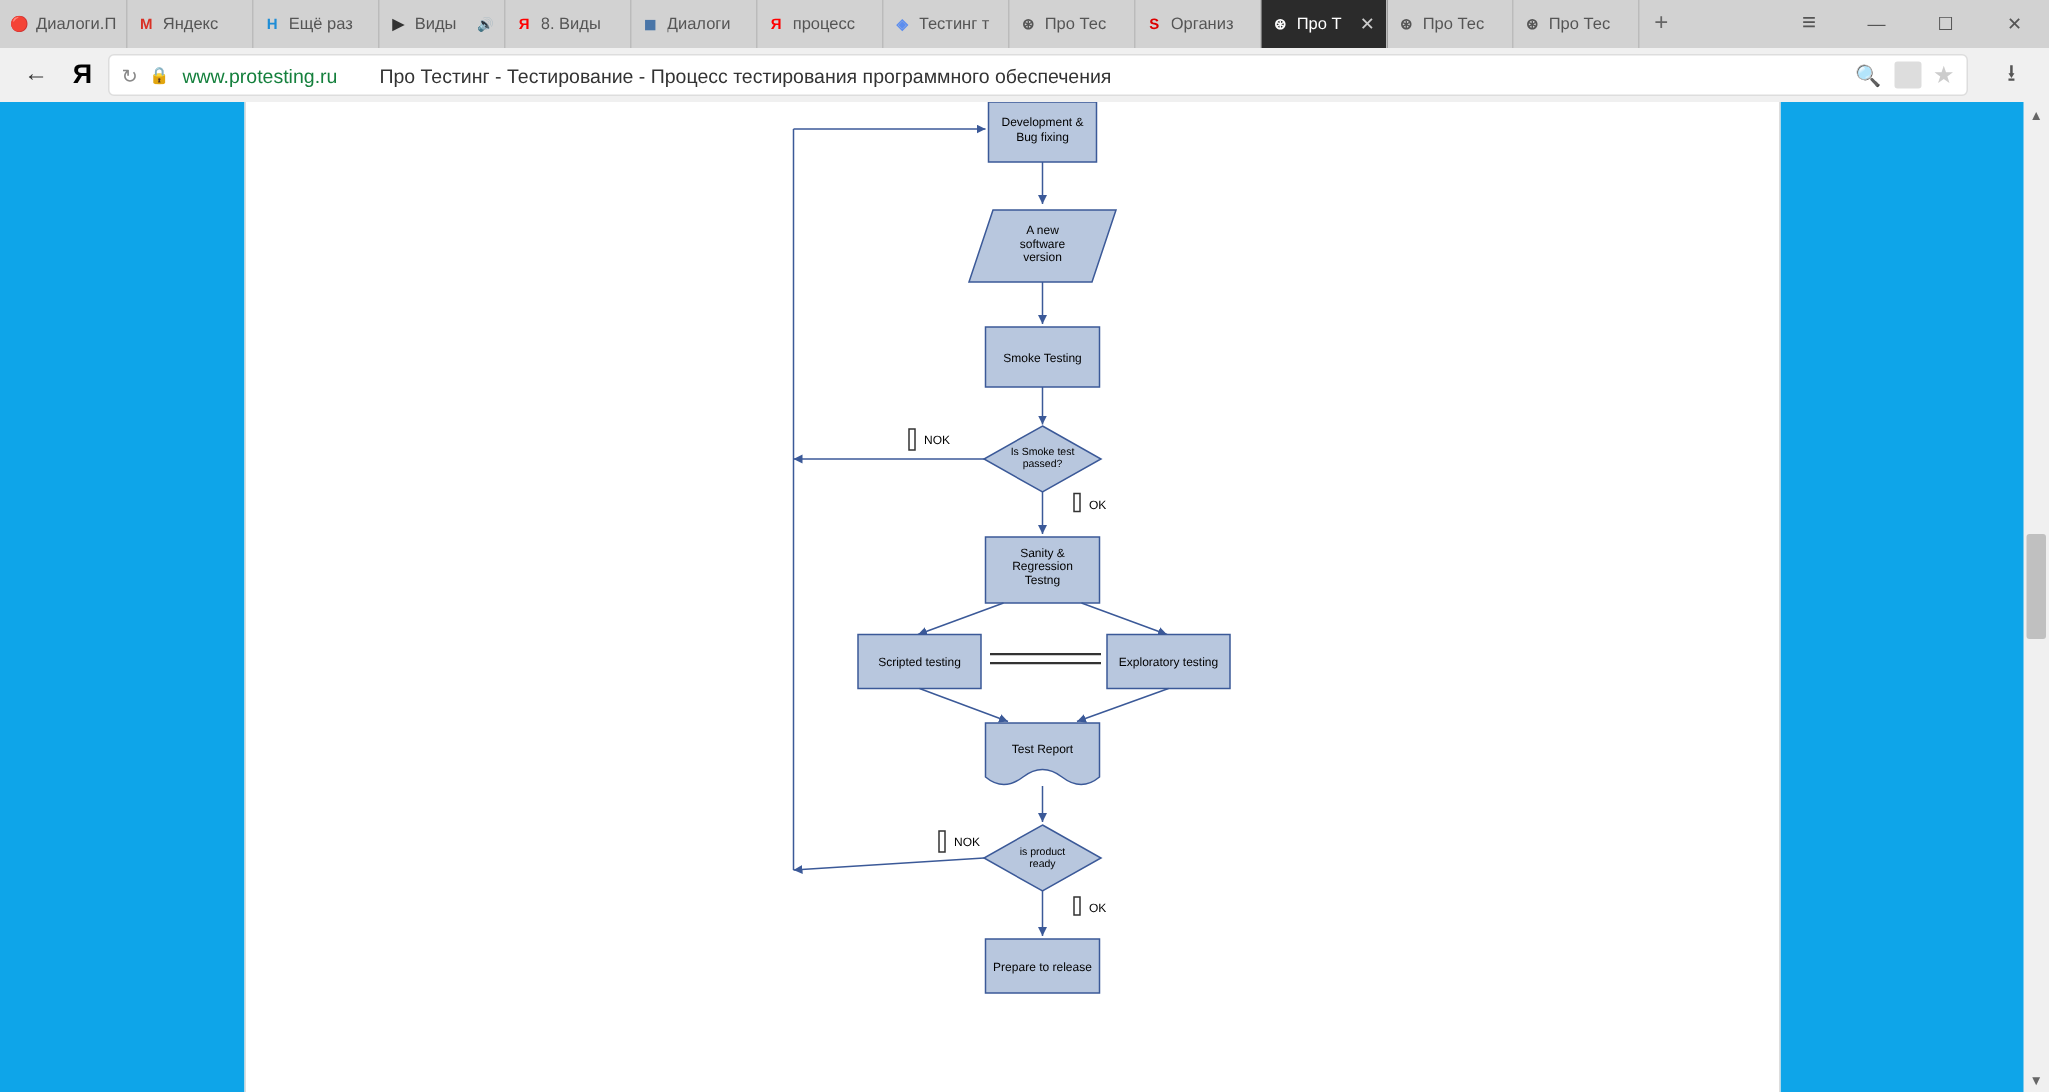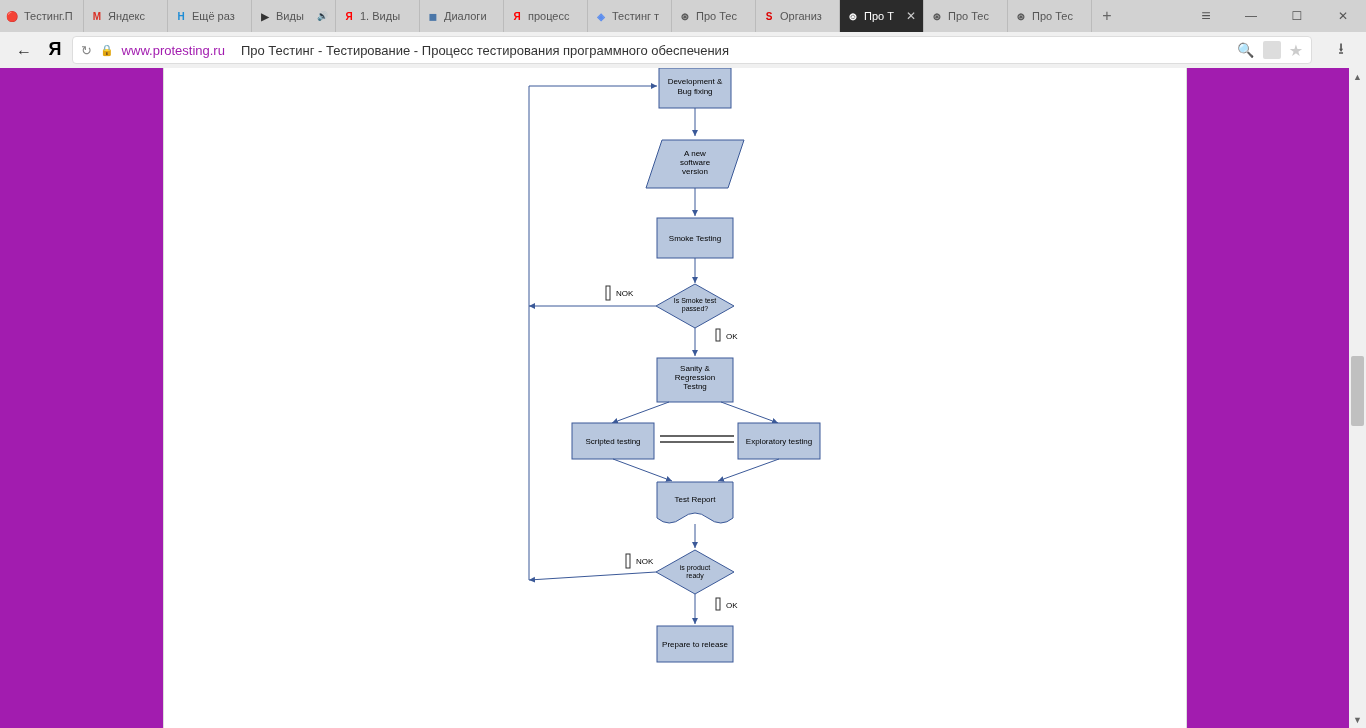--- a/index.html
+++ b/index.html
@@ -15,60 +15,60 @@
 .newtab{width:30px;display:flex;align-items:center;justify-content:center;color:#666;font-size:16px}
 .wincontrols{margin-left:auto;display:flex}
 .winbtn{width:46px;display:flex;align-items:center;justify-content:center;color:#555;font-size:12px}
 .menubtn{width:44px;display:flex;align-items:center;justify-content:center;color:#555;font-size:16px}
 .addrbar{height:36px;background:#f0f0f0;display:flex;align-items:center;padding:0 10px;gap:6px}
 .navbtn{width:28px;height:28px;display:flex;align-items:center;justify-content:center;color:#333;font-size:16px}
 .ylogo{width:22px;height:22px;font-size:18px;font-weight:bold;color:#000;text-align:center}
 .urlbox{flex:1;height:28px;background:#fff;border:1px solid #ddd;border-radius:4px;display:flex;align-items:center;padding:0 8px;gap:8px}
 .reload{color:#888;font-size:13px}
 .lock{color:#888;font-size:11px}
-.urldomain{color:#a21caf;font-size:13px}
-.pagetitle{color:#333;font-size:13px;margin-left:8px}
+.urldomain{color:#15803d;font-size:13px}
+.pagetitle{color:#333;font-size:13px;margin-left:20px}
 .urlspacer{flex:1}
 .searchicon{color:#888;font-size:14px}
 .exticon{width:18px;height:18px;background:#ddd;border-radius:2px}
 .star{color:#ccc;font-size:16px}
 .dl{width:30px;text-align:center;color:#555;font-size:16px;margin-left:8px}
-.content{position:absolute;top:68px;left:0;right:0;bottom:0;background:#a21caf;overflow:hidden}
+.content{position:absolute;top:68px;left:0;right:0;bottom:0;background:#0ea5e9;overflow:hidden}
 .scrollbar{position:absolute;right:0;top:0;width:17px;height:100%;background:#f0f0f0}
 .scrollthumb{position:absolute;right:2px;top:288px;width:13px;height:70px;background:#c0c0c0;border-radius:2px}
 .scrollarrow{position:absolute;right:0;width:17px;height:17px;display:flex;align-items:center;justify-content:center;color:#666;font-size:9px}
 .page{position:absolute;left:163px;top:0;width:1024px;height:660px;background:#fff;border-left:1px solid #ddd;border-right:1px solid #ddd}
 .diagram{position:absolute;left:330px;top:0;width:530px;height:680px}
 svg text{font-family:Arial,sans-serif}
 </style>
 </head>
 <body>
 
 <div class="titlebar">
   <div id="tabs-container" style="display:flex">
       <div class="tab">
         <span class="tab-icon" style="color: rgb(200, 45, 45); font-weight: bold;">🔴</span>
-        <span class="tab-title">Тестинг.П</span>
+        <span class="tab-title">Диалоги.П</span>
       </div>
       <div class="tab">
         <span class="tab-icon" style="color: rgb(217, 48, 37); font-weight: bold;">M</span>
         <span class="tab-title">Яндекс</span>
       </div>
       <div class="tab">
         <span class="tab-icon" style="color: rgb(31, 141, 214); font-weight: bold;">H</span>
         <span class="tab-title">Ещё раз</span>
       </div>
       <div class="tab">
         <span class="tab-icon" style="color: rgb(51, 51, 51); font-weight: bold;">▶</span>
         <span class="tab-title">Виды</span>
         <span class="tab-audio">🔊</span>
       </div>
       <div class="tab">
         <span class="tab-icon" style="color: rgb(255, 0, 0); font-weight: bold;">Я</span>
-        <span class="tab-title">1. Виды</span>
+        <span class="tab-title">8. Виды</span>
       </div>
       <div class="tab">
         <span class="tab-icon" style="color: rgb(74, 118, 168); font-weight: bold;">◼</span>
         <span class="tab-title">Диалоги</span>
       </div>
       <div class="tab">
         <span class="tab-icon" style="color: rgb(255, 0, 0); font-weight: bold;">Я</span>
         <span class="tab-title">процесс</span>
       </div>
       <div class="tab">

